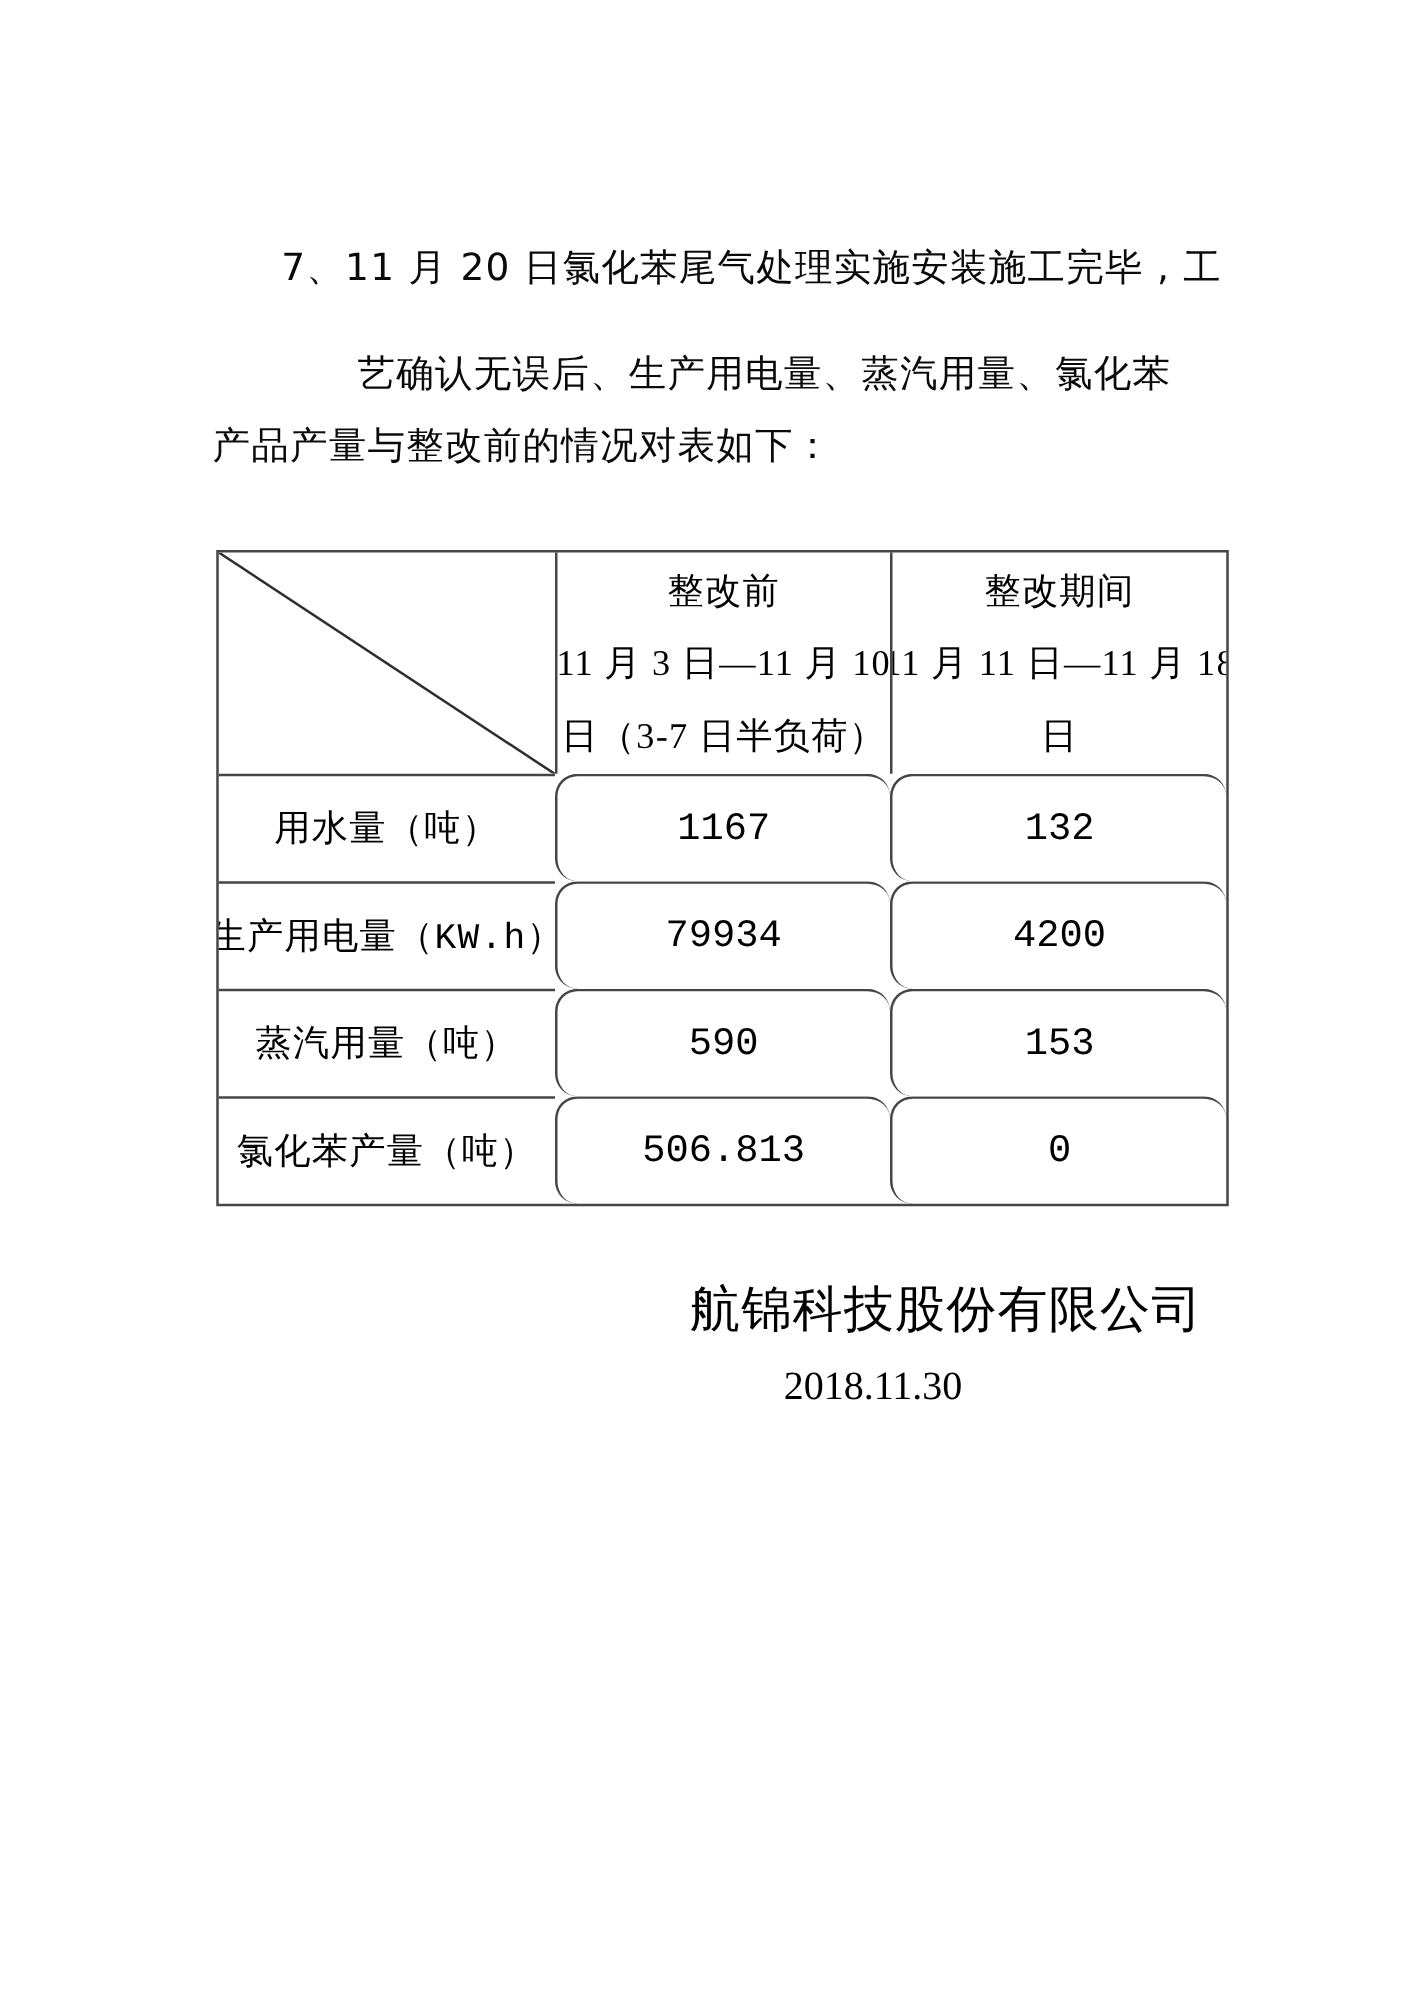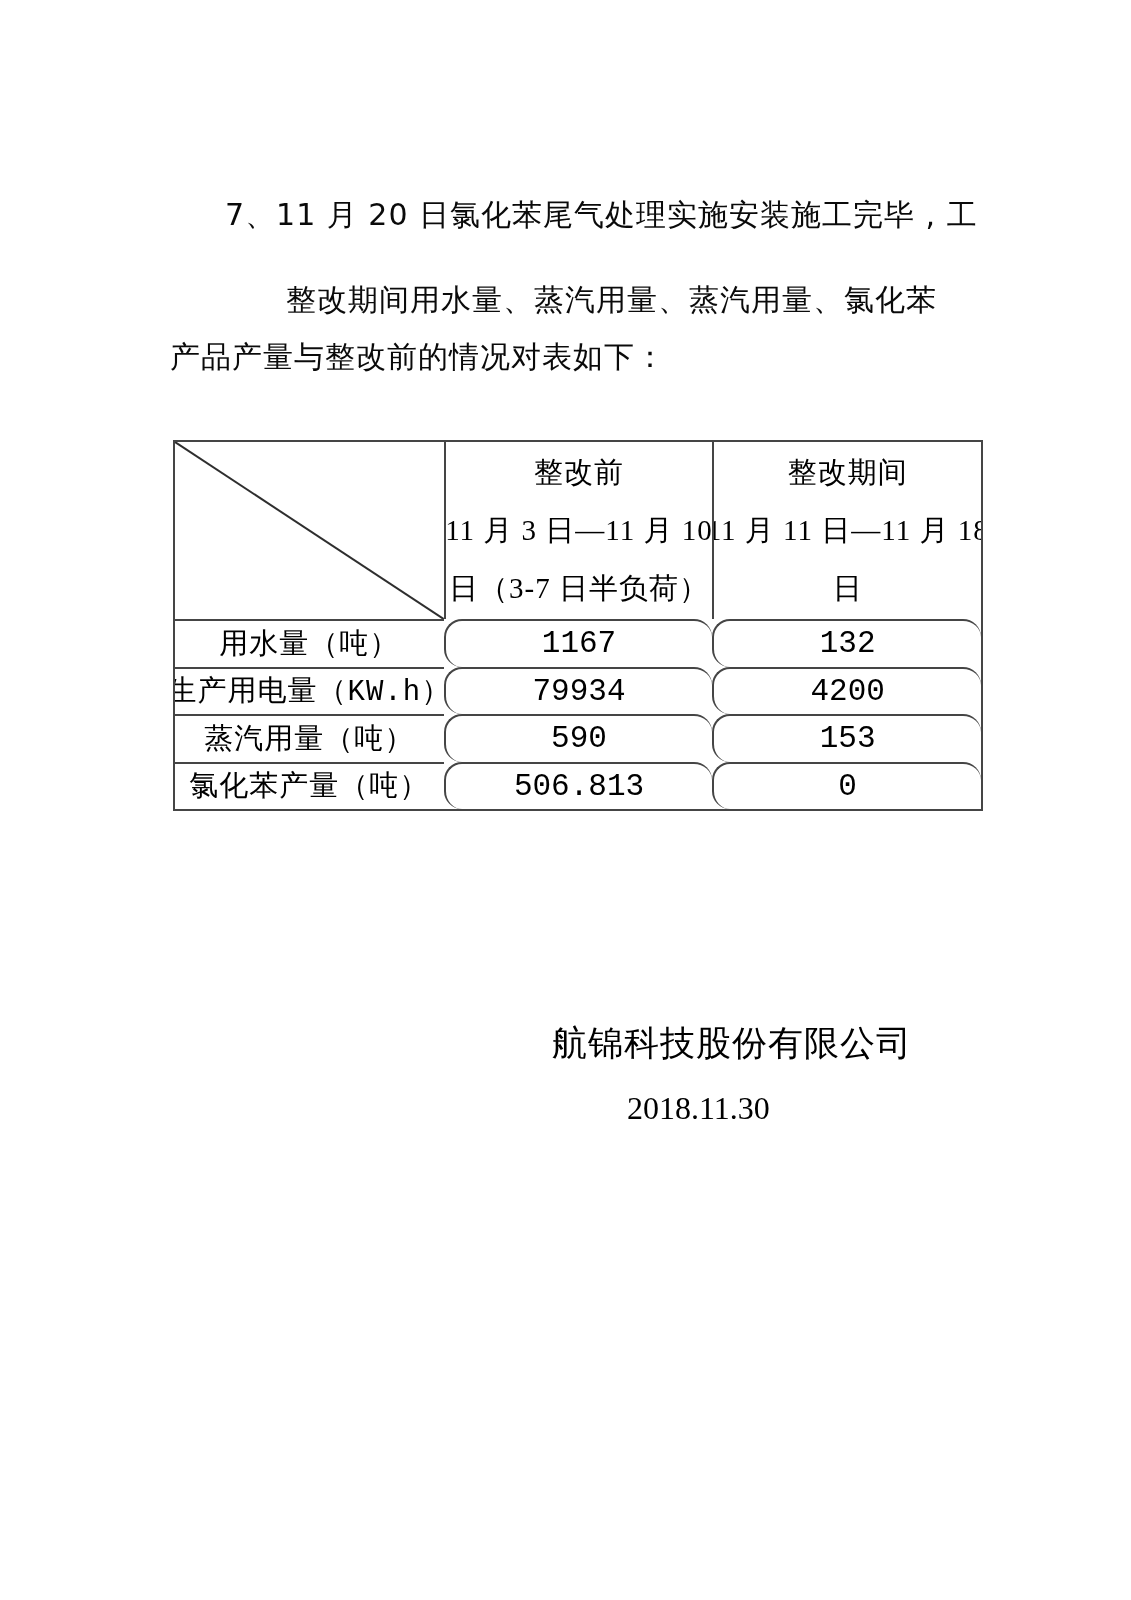--- a/index.html
+++ b/index.html
@@ -23,21 +23,21 @@
     letter-spacing: 1px;
     line-height: 42px;
     white-space: nowrap;
     color: #0a0a0a;
   }
   .doc-table {
     position: absolute;
     left: 173px;
     top: 440px;
     width: 810px;
-    height: 371px;
+    height: 525px;
     box-sizing: border-box;
     border: 2px solid #454545;
     display: grid;
     grid-template-columns: 1fr 1fr 1fr;
     grid-template-rows: 177px repeat(4, 1fr);
     font-family: "Liberation Serif", "DejaVu Serif", serif;
   }
   .cell {
     display: flex;
     align-items: center;
@@ -77,41 +77,41 @@
   .value-cell {
     font-size: 31px;
     white-space: nowrap;
     border-radius: 18px;
   }
   .footer-company {
     position: absolute;
     left: 552px;
     top: 1020px;
     font-family: Liberation Sans, sans-serif;
-    font-size: 35px;
+    font-size: 40px;
     letter-spacing: 1px;
     white-space: nowrap;
   }
   .footer-date {
     position: absolute;
     left: 627px;
     top: 1090px;
     font-family: "Liberation Serif", "DejaVu Serif", serif;
     font-size: 32px;
     white-space: nowrap;
   }
 </style>
 </head>
 <body>
 
 <div class="page">
 
   <div class="para-line" style="left:225px; top:158px;margin-top:36px;">7、11 月 20 日氯化苯尾气处理实施安装施工完毕 , 工</div>
 
-  <div class="para-line" style="left:286px; top:279px;">整改期间用水量、蒸汽用量、蒸汽用量、氯化苯</div>
+  <div class="para-line" style="left:286px; top:279px;">艺确认无误后、生产用电量、蒸汽用量、氯化苯</div>
   <div class="para-line" style="left:170px; top:336px;">产品产量与整改前的情况对表如下：</div>
 
   <div class="doc-table">
 
     <div class="cell diag-cell">
       <svg viewBox="0 0 270 177" preserveAspectRatio="none">
         <line x1="0" y1="0" x2="270" y2="177" stroke="#2e2e2e" stroke-width="2" vector-effect="non-scaling-stroke"></line>
       </svg>
     </div>
 

